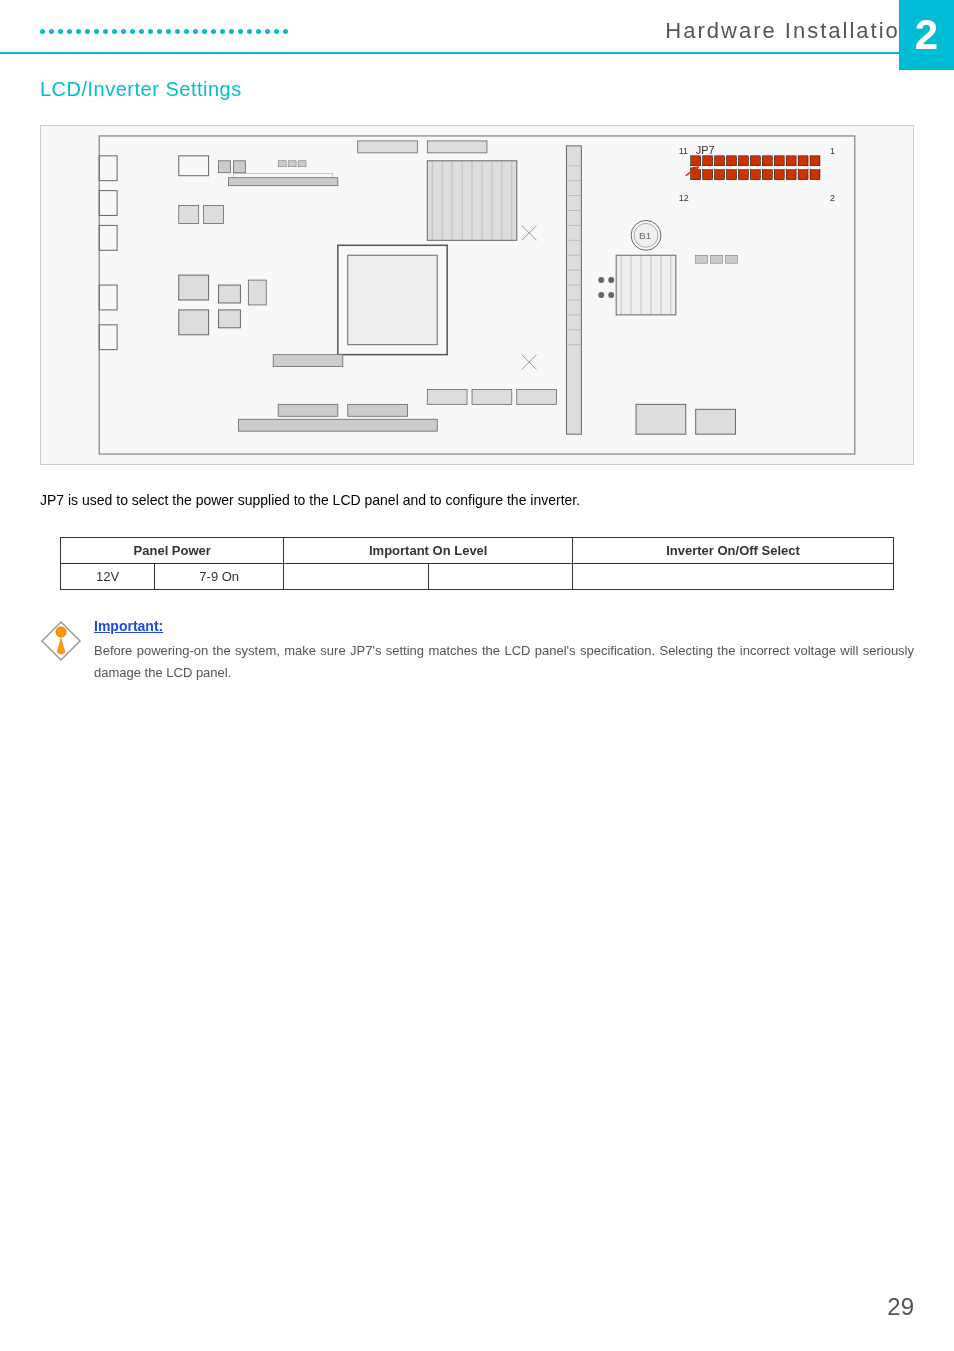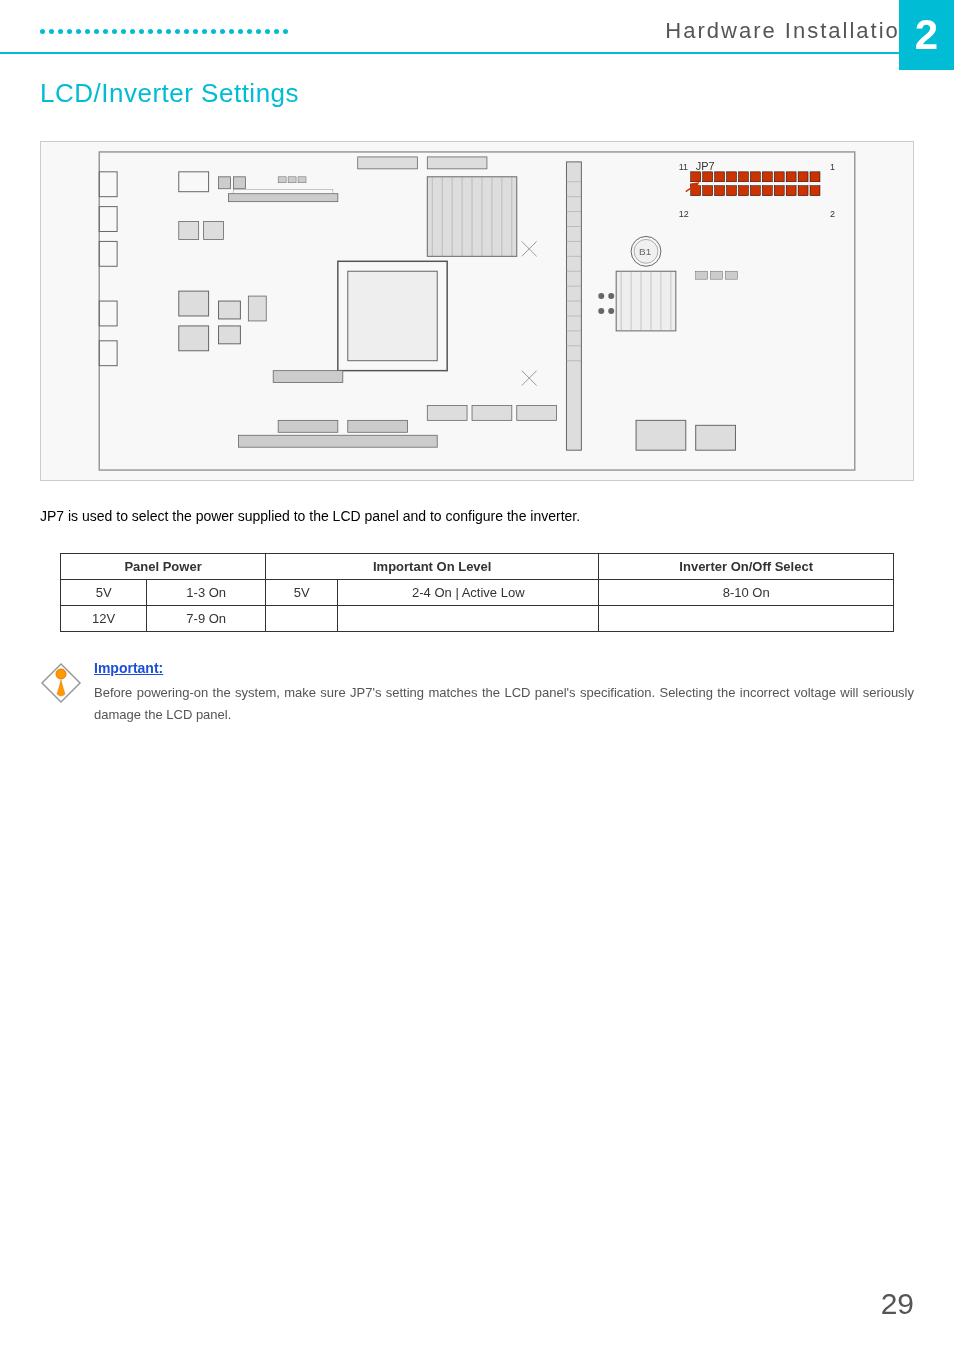--- a/index.html
+++ b/index.html
@@ -58,23 +58,23 @@
       justify-content: center;
       color: white;
       font-size: 42px;
       font-weight: bold;
       font-family: Arial, sans-serif;
     }
 
     
     .section-title {
       color: #00bcd4;
-      font-size: 26px;
+      font-size: 20px;
       font-weight: 400;
-      margin: 24px 40px 32px 40px;
+      margin: 24px 40px 24px 40px;
       letter-spacing: 0.5px;
     }
 
     
     .board-diagram {
       margin: 0 40px 24px 40px;
       border: 1px solid #ccc;
       height: 340px;
       position: relative;
       overflow: hidden;
@@ -165,21 +165,21 @@
       color: #555;
       line-height: 1.7;
       text-align: justify;
     }
 
     
     .page-number {
       position: absolute;
       bottom: 30px;
       right: 40px;
-      font-size: 30px;
+      font-size: 24px;
       color: #555;
     }
   </style>
 </head>
 <body>
 
 <div class="header">
   <div class="header-dots" id="dots-container">
       <span class="dot"></span>
       <span class="dot"></span>
@@ -375,27 +375,20 @@
   <table class="settings-table">
     <thead>
       <tr>
         <th colspan="2">Panel  Power</th>
         <th colspan="2">Important  On  Level</th>
         <th colspan="1">Inverter  On/Off  Select</th>
       </tr>
     </thead>
     <tbody>
       <tr>
-        <td>5V</td>
-        <td>1-3  On</td>
-        <td>5V</td>
-        <td>2-4  On  |  Active  Low</td>
-        <td>8-10  On</td>
-      </tr>
-      <tr>
         <td>12V</td>
         <td>7-9  On</td>
         <td></td>
         <td></td>
         <td></td>
       </tr>
     </tbody>
   </table>
 </div>
 

